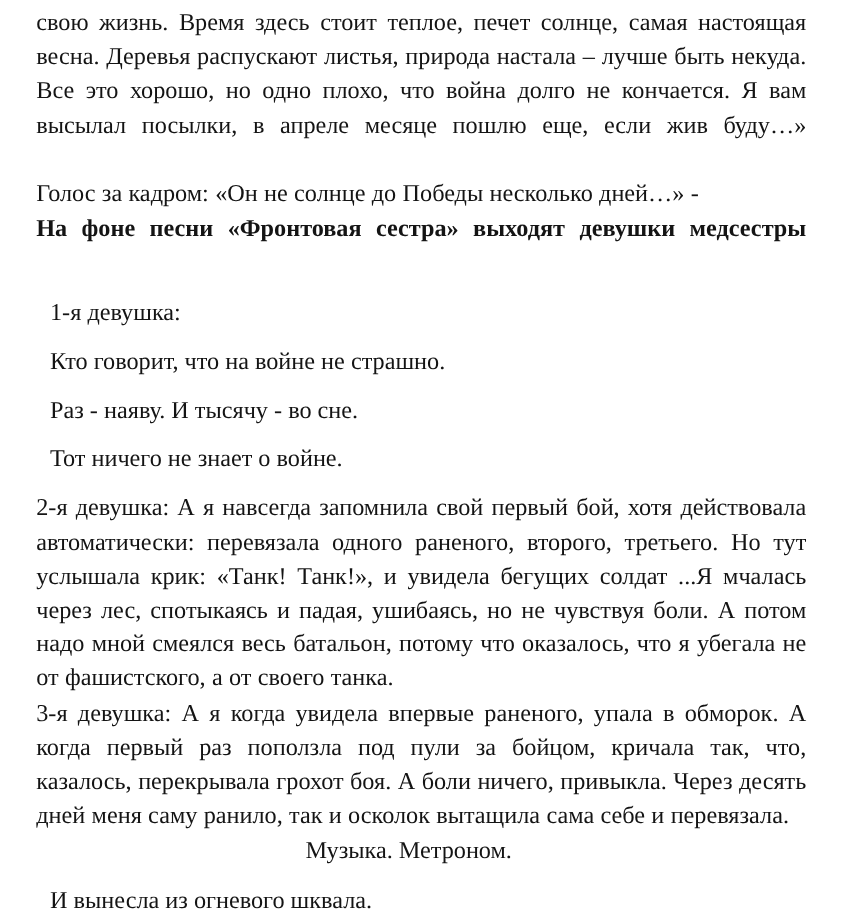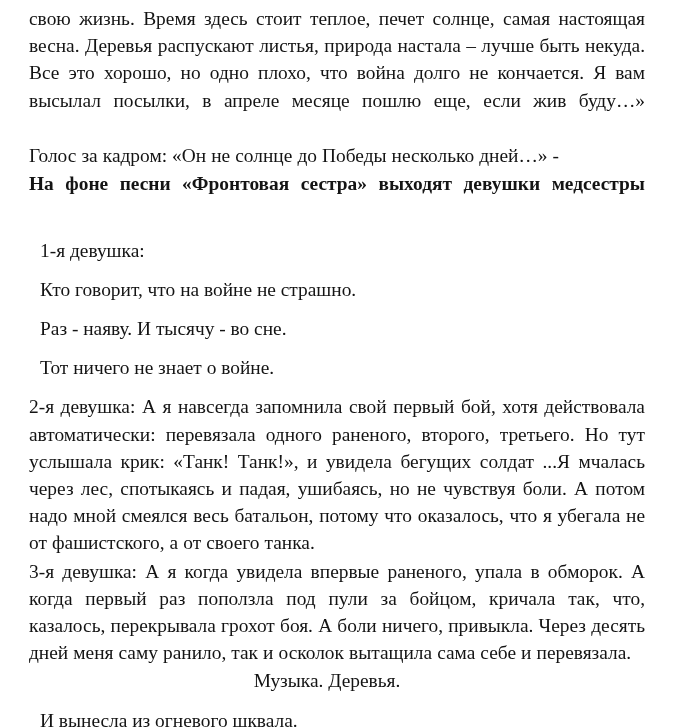--- a/index.html
+++ b/index.html
@@ -81,17 +81,17 @@
   <p class="line b">1-я девушка:</p>
 
   <p class="line">Кто говорит, что на войне не страшно.</p>
   <p class="line">Раз - наяву. И тысячу - во сне.</p>
   <p class="line">Тот ничего не знает о войне.</p>
 
   <p class="block para nostretch"><span class="b">2-я девушка:</span> <span>А я навсегда запомнила свой первый бой, хотя действовала автоматически: перевязала одного раненого, второго, третьего. Но тут услышала крик: «Танк! Танк!», и увидела бегущих солдат ...Я мчалась через лес, спотыкаясь и падая, ушибаясь, но не чувствуя боли. А потом надо мной смеялся весь батальон, потому что оказалось, что я убегала не от фашистского, а от своего танка.</span></p>
 
   <p class="block para nostretch"><span class="b">3-я девушка:</span> <span>А я когда увидела впервые раненого, упала в обморок. А когда первый раз поползла под пули за бойцом, кричала так, что, казалось, перекрывала грохот боя. А боли ничего, привыкла. Через десять дней меня саму ранило, так и осколок вытащила сама себе и перевязала.</span></p>
 
-  <p class="centered b">Музыка. Деревья.</p>
+  <p class="centered b">Музыка. Метроном.</p>
 
   <p class="line">И вынесла из огневого шквала.</p>
 
 </div>
 
 </body></html>

